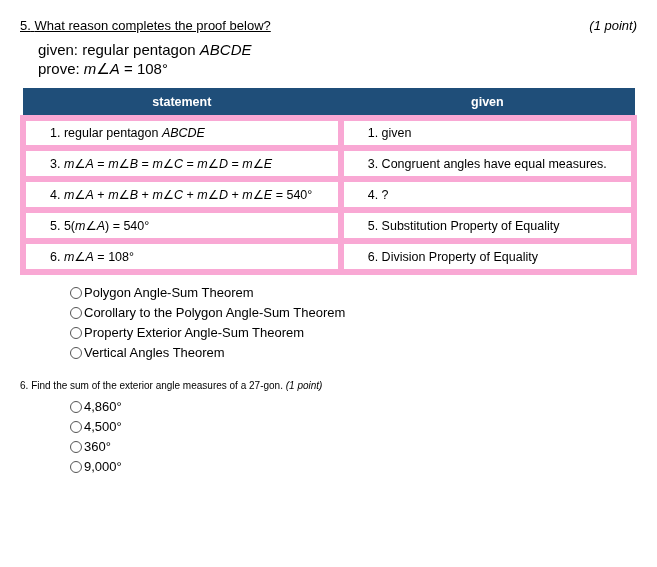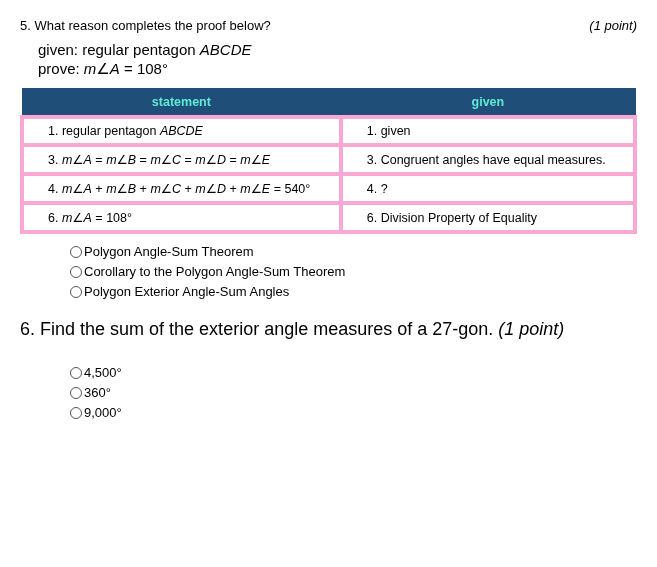--- a/index.html
+++ b/index.html
@@ -11,40 +11,40 @@
       width: 657px;
       min-height: 567px;
       padding: 18px 20px;
     }
     .question-header {
       display: flex;
       justify-content: space-between;
       align-items: flex-start;
       margin-bottom: 8px;
     }
-    .question-text { font-size: 13px; }
+    .question-text { font-size: 13px; text-decoration: underline; }
     .points { font-style: italic; font-size: 13px; }
     .given-block { margin-left: 18px; margin-bottom: 10px; font-size: 15px; }
     .given-block div { margin-bottom: 2px; }
     table {
       width: 100%;
       border-collapse: collapse;
       margin-bottom: 10px;
       font-size: 12.5px;
     }
     thead tr th {
       background: #1f4e79;
-      color: #5eead4;
+      color: #ffffff;
       padding: 6px 8px;
       text-align: center;
       font-weight: bold;
       border: 1px solid #1f4e79;
     }
     tbody tr td {
-      border: 4px solid #f9a8d4;
+      border: 6px solid #f9a8d4;
       padding: 5px 24px;
       vertical-align: middle;
     }
     tbody tr:nth-child(odd) td { background: #fff; }
     tbody tr:nth-child(even) td { background: #fff; }
     .col-statement { width: 52%; }
     .col-reason { width: 48%; }
     .radio-group { margin-left: 50px; margin-bottom: 6px; }
     .radio-option {
       display: flex;
@@ -56,22 +56,22 @@
     .radio-circle {
       width: 12px;
       height: 12px;
       border: 1px solid #555;
       border-radius: 50%;
       flex-shrink: 0;
       background: #fff;
     }
     .question6-header {
       margin-top: 20px;
-      margin-bottom: 25px;
-      font-size: 18px;
+      margin-bottom: 8px;
+      font-size: 10px;
     }
     .italic { font-style: italic; }
     .math { font-style: italic; }
   </style>
 </head>
 <body>
 
 <div>
   <div class="question-header">
     <span class="question-text">
@@ -104,50 +104,62 @@
       </tr>
       <tr>
         <td>3. <em>m</em>∠<em>A</em> = <em>m</em>∠<em>B</em> = <em>m</em>∠<em>C</em> = <em>m</em>∠<em>D</em> = <em>m</em>∠<em>E</em></td>
         <td>3. Congruent angles have equal measures.</td>
       </tr>
       <tr>
         <td>4. <em>m</em>∠<em>A</em> + <em>m</em>∠<em>B</em> + <em>m</em>∠<em>C</em> + <em>m</em>∠<em>D</em> + <em>m</em>∠<em>E</em> = 540°</td>
         <td>4. ?</td>
       </tr>
       <tr>
+        <td>5. 5(<em>m</em>∠<em>A</em>) = 540°</td>
+        <td>5. Substitution Property of Equality</td>
+      </tr>
+      <tr>
         <td>6. <em>m</em>∠<em>A</em> = 108°</td>
         <td>6. Division Property of Equality</td>
       </tr>
     </tbody>
   </table>
 
   <div class="radio-group">
     <div class="radio-option">
       <div class="radio-circle"></div>
       <span>Polygon Angle-Sum Theorem</span>
     </div>
     <div class="radio-option">
       <div class="radio-circle"></div>
       <span>Corollary to the Polygon Angle-Sum Theorem</span>
     </div>
     <div class="radio-option">
       <div class="radio-circle"></div>
-      <span>Polygon Exterior Angle-Sum Angles</span>
+      <span>Property Exterior Angle-Sum Theorem</span>
+    </div>
+    <div class="radio-option">
+      <div class="radio-circle"></div>
+      <span>Vertical Angles Theorem</span>
     </div>
   </div>
 </div>
 
 <div>
   <div class="question6-header">
     <span>6.</span>
     <span> Find the sum of the exterior angle measures of a 27-gon. </span>
     <span class="italic">(1 point)</span>
   </div>
 
   <div class="radio-group">
+    <div class="radio-option">
+      <div class="radio-circle"></div>
+      <span>4,860°</span>
+    </div>
     <div class="radio-option">
       <div class="radio-circle"></div>
       <span>4,500°</span>
     </div>
     <div class="radio-option">
       <div class="radio-circle"></div>
       <span>360°</span>
     </div>
     <div class="radio-option">
       <div class="radio-circle"></div>

